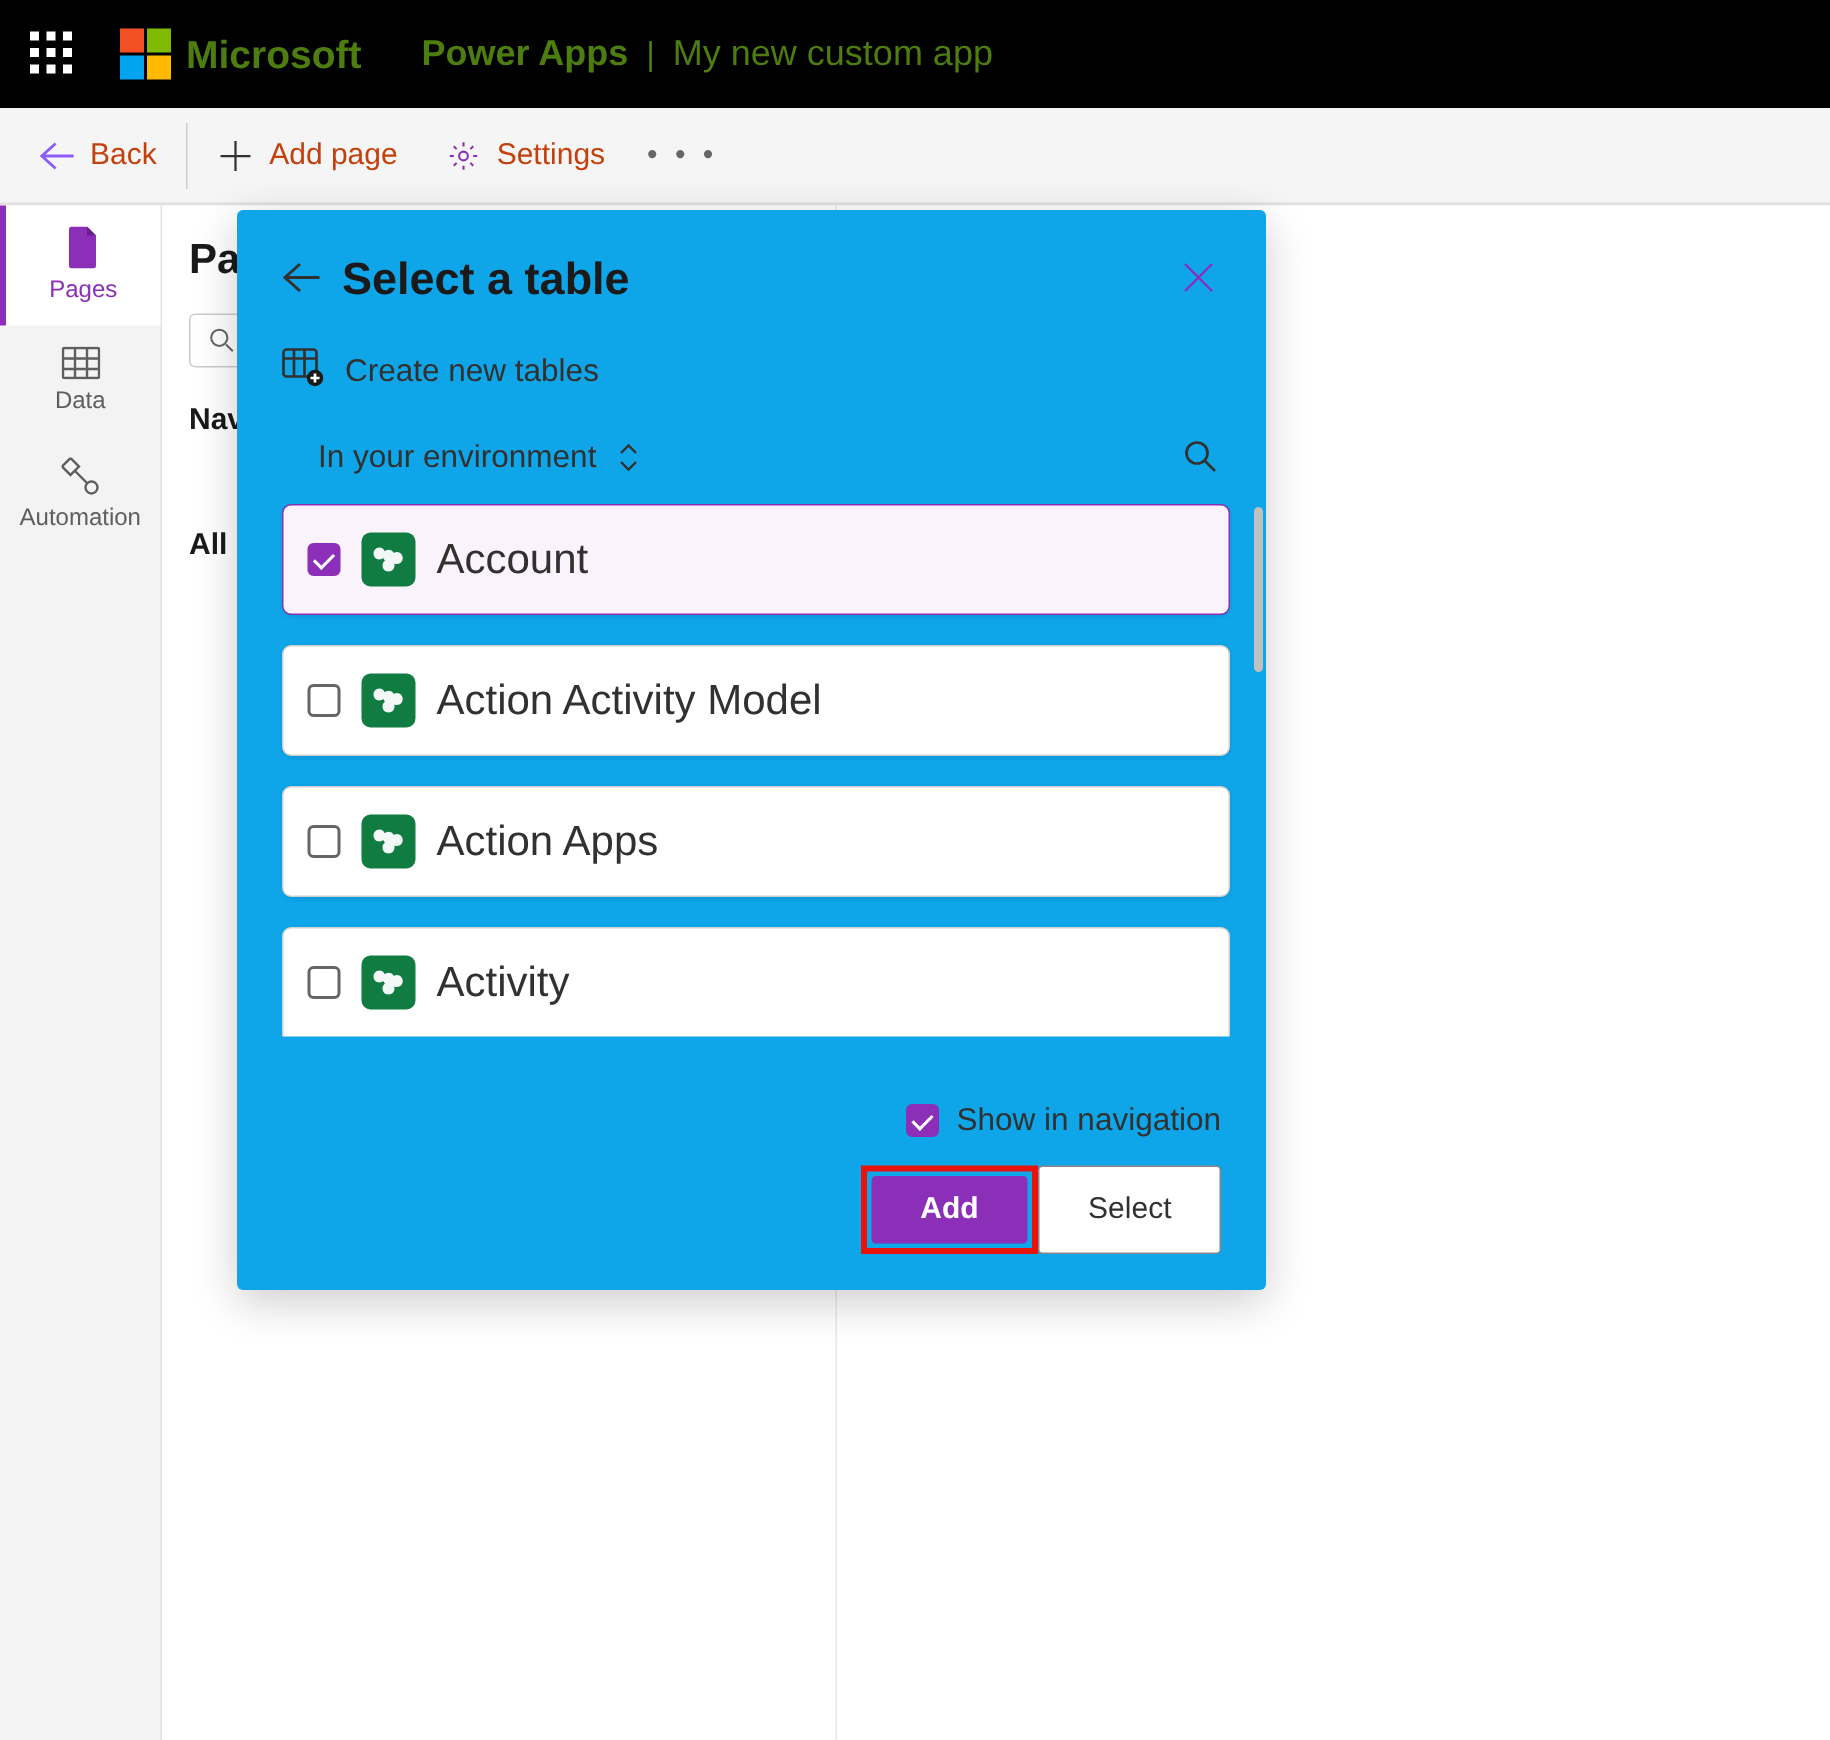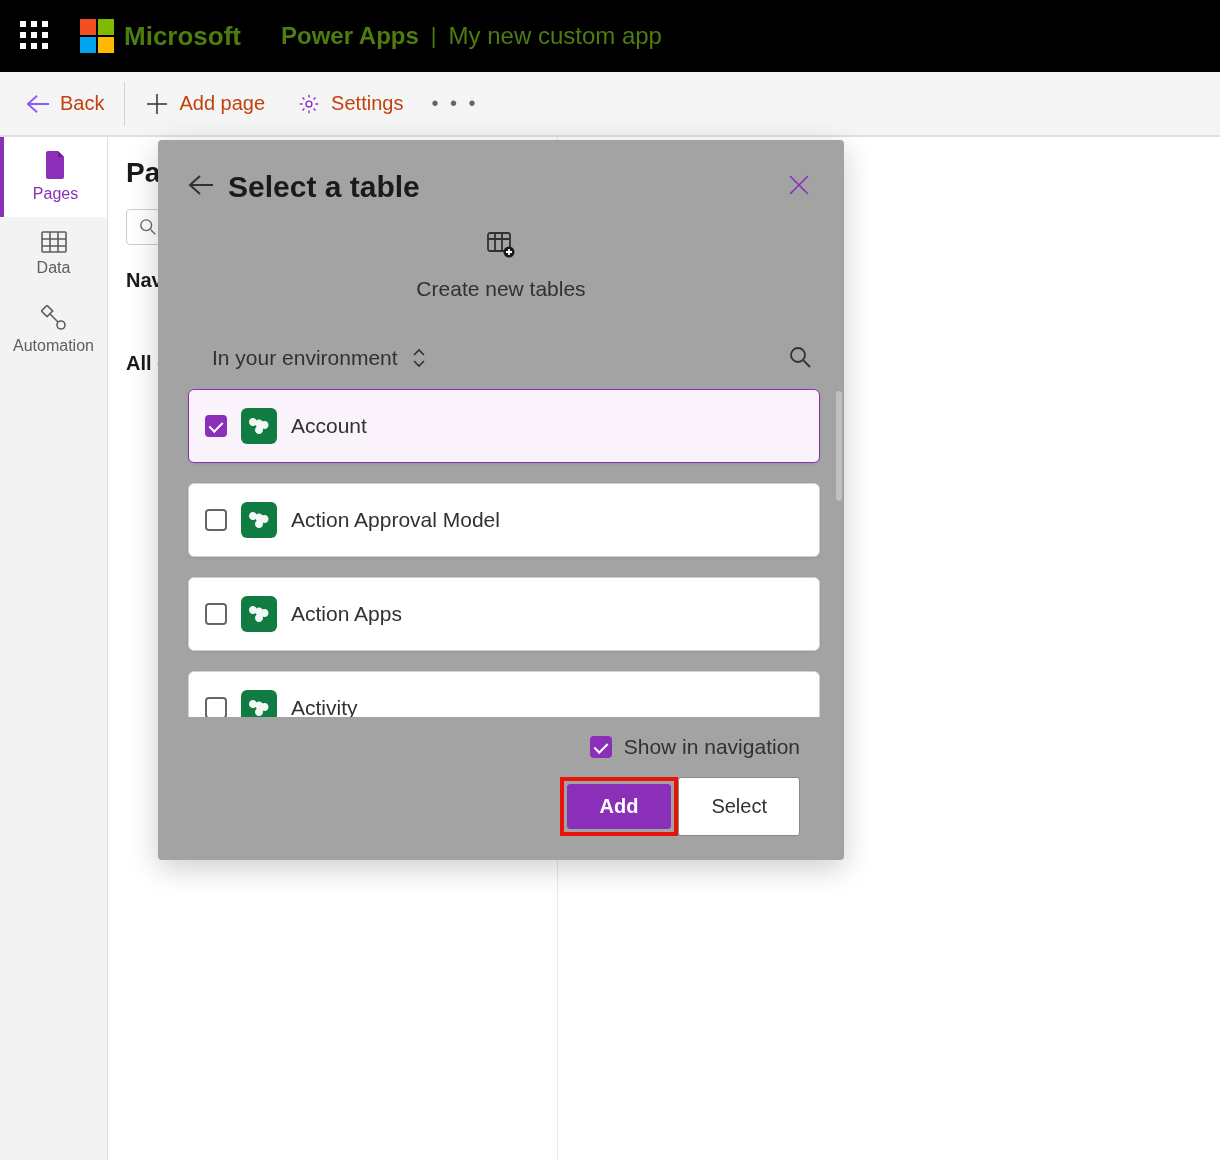--- a/index.html
+++ b/index.html
@@ -34,44 +34,44 @@
   .rail-item .ri-icon { display:flex; justify-content:center; margin-bottom:6px; }
   
   .content-col { width: 450px; background: #fff; padding: 20px 18px; border-right: 1px solid #e8e8e8;}
   .content-col h2 { font-size: 28px; font-weight:700; margin-bottom: 20px; color:#1a1a1a;}
   .search-row { border:1px solid #ccc; border-radius:4px; padding:8px 12px; display:flex; align-items:center; gap:8px; margin-bottom:24px;}
   .nav-label { font-size: 20px; font-weight: 600; margin-bottom: 16px; color:#1a1a1a;}
   .all-label { font-size: 20px; font-weight: 600; margin-top: 60px; color:#1a1a1a;}
   .canvas-col { flex:1; background: #fff; }
 
   
-  .modal { position: absolute; top: 140px; left: 158px; width: 686px; height: 720px; background: #a3a3a3; box-shadow: 0 8px 30px rgba(0,0,0,.2); border-radius: 4px; padding: 30px 0 24px 0; display:flex; flex-direction:column;}
+  .modal { position: absolute; top: 140px; left: 158px; width: 686px; height: 720px; background: #0ea5e9; box-shadow: 0 8px 30px rgba(0,0,0,.2); border-radius: 4px; padding: 30px 0 24px 0; display:flex; flex-direction:column;}
   .modal-header { display:flex; align-items:center; padding: 0 30px; margin-bottom: 28px;}
   .modal-back { width: 26px; height: 26px; margin-right: 14px; cursor:pointer;}
   .modal-title { font-size: 30px; font-weight: 600; flex:1; color:#1a1a1a;}
   .modal-close { width: 26px; height: 26px; cursor:pointer; color:#8b2fb8;}
   
-  .create-new { display:flex; align-items:center; gap:14px; padding: 0 30px; margin-bottom: 44px; font-size:21px; color:#323130; cursor:pointer;flex-direction:column;}
+  .create-new { display:flex; align-items:center; gap:14px; padding: 0 30px; margin-bottom: 28px; font-size:21px; color:#323130; cursor:pointer;}
   
   .env-row { display:flex; align-items:center; padding: 0 30px; margin-bottom: 18px;}
   .env-label { font-size: 21px; color:#323130; margin-right:12px;margin-left:24px;}
   .sort-icon { width:20px; height:20px; cursor:pointer;}
   .env-search { margin-left:auto; width:26px; height:26px; cursor:pointer;}
 
   .table-list { flex:1; overflow-y:auto; padding: 0 24px 0 30px; position: relative;}
   .table-item { border:1px solid #d0d0d0; border-radius:6px; padding: 18px 16px; display:flex; align-items:center; gap:14px; margin-bottom: 20px; cursor:pointer; background:#fff; box-shadow: 0 1px 3px rgba(0,0,0,.08);}
   .table-item.selected { background: #faf3fb; border-color: #8b2fb8; }
   .chk { width:22px; height:22px; border:2px solid #666; border-radius:4px; display:flex; align-items:center; justify-content:center; flex-shrink:0;}
   .chk.checked { background:#8b2fb8; border-color:#8b2fb8;}
   .chk.checked::after { content:""; width:6px; height:11px; border:solid #fff; border-width:0 2.5px 2.5px 0; transform: rotate(45deg); margin-top:-2px;}
   .ds-icon { width:36px; height:36px; background:#107c41; border-radius:6px; display:flex; align-items:center; justify-content:center; flex-shrink:0;}
-  .table-name { font-size: 21px; color:#323130;}
+  .table-name { font-size: 28px; color:#323130;}
   .scroll-ind { position:absolute; right:2px; top:2px; width:6px; height:110px; background:#c0c0c0; border-radius:3px;}
 
-  .modal-footer { padding: 18px 44px 0 30px;}
+  .modal-footer { padding: 18px 30px 0 30px;}
   .show-nav { display:flex; align-items:center; justify-content:flex-end; gap:12px; margin-bottom:18px;}
   .show-nav .chk { background:#8b2fb8; border-color:#8b2fb8;}
   .show-nav-label { font-size:21px; color:#323130;}
   .btn-row { display:flex; justify-content:flex-end; }
   .btn { padding: 10px 32px; font-size:20px; border-radius:3px; cursor:pointer; border:1px solid #8a8886;}
   .btn-primary { background:#8b2fb8; color:#fff; border-color:#8b2fb8; font-weight:600;}
   .btn-secondary { background:#fff; color:#323130;}
   .highlight-box { border: 4px solid #e8140c; padding: 3px; display:inline-block;}
 </style>
 </head>
@@ -235,21 +235,21 @@
       <span class="table-name">Account</span>
     </div>
 
     <div class="table-item">
       <div class="chk"></div>
       <div class="ds-icon">
         <svg width="24" height="24" viewBox="0 0 24 24" fill="#fff">
             <path d="M6 4c-2.5 0-4 2-4 4s1.5 4 4 4c1 0 2-.5 2.5-1 .5 1.5 2 2.5 3.5 2.5 2.5 0 4-2 4-4s-1.5-4-4-4c-1 0-2 .5-2.5 1C9 5 7.5 4 6 4zm6 8c-2.5 0-4 2-4 4s1.5 4 4 4 4-2 4-4c0-.5 0-1-.2-1.4.5.3 1 .4 1.7.4 2.5 0 4-2 4-4s-1.5-4-4-4c-2 0-3.5 1.5-4 3" opacity=".95"></path>
           </svg>
       </div>
-      <span class="table-name">Action Approval Model</span>
+      <span class="table-name">Action Activity Model</span>
     </div>
 
     <div class="table-item">
       <div class="chk"></div>
       <div class="ds-icon">
         <svg width="24" height="24" viewBox="0 0 24 24" fill="#fff">
             <path d="M6 4c-2.5 0-4 2-4 4s1.5 4 4 4c1 0 2-.5 2.5-1 .5 1.5 2 2.5 3.5 2.5 2.5 0 4-2 4-4s-1.5-4-4-4c-1 0-2 .5-2.5 1C9 5 7.5 4 6 4zm6 8c-2.5 0-4 2-4 4s1.5 4 4 4 4-2 4-4c0-.5 0-1-.2-1.4.5.3 1 .4 1.7.4 2.5 0 4-2 4-4s-1.5-4-4-4c-2 0-3.5 1.5-4 3" opacity=".95"></path>
           </svg>
       </div>
       <span class="table-name">Action Apps</span>

